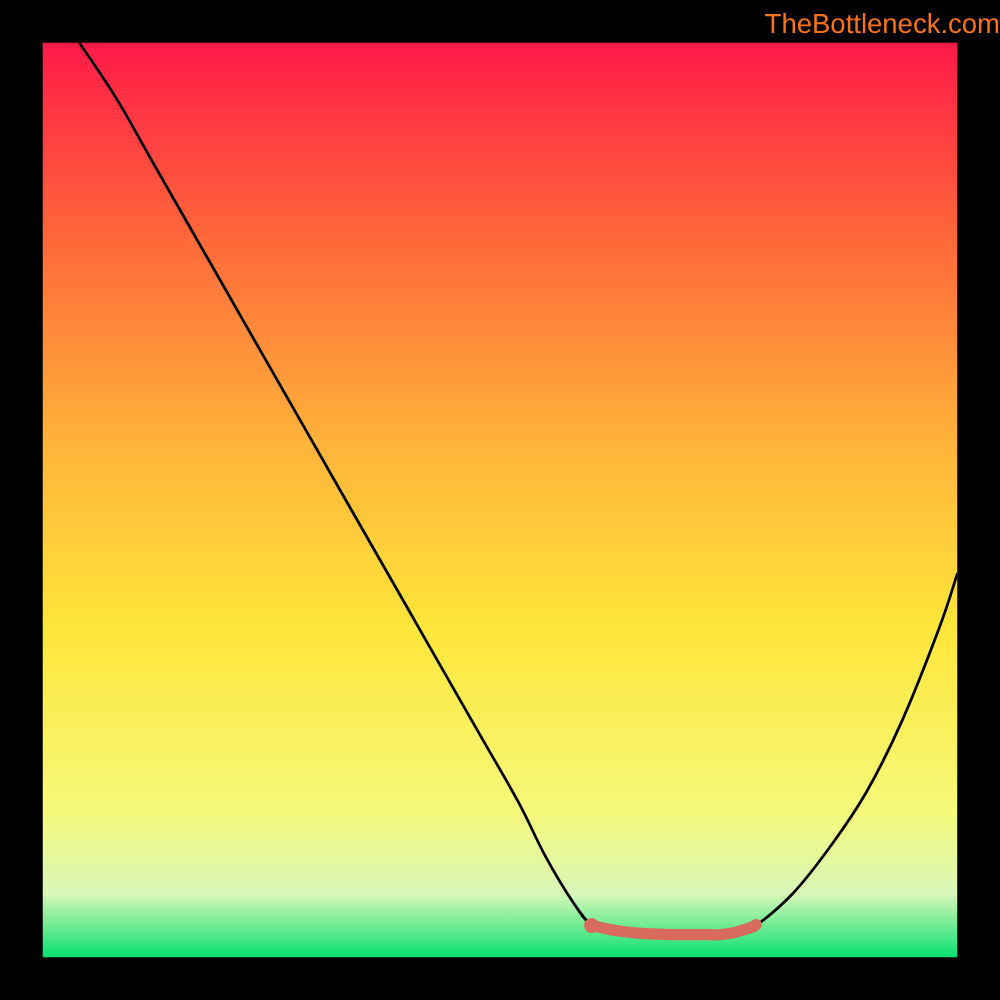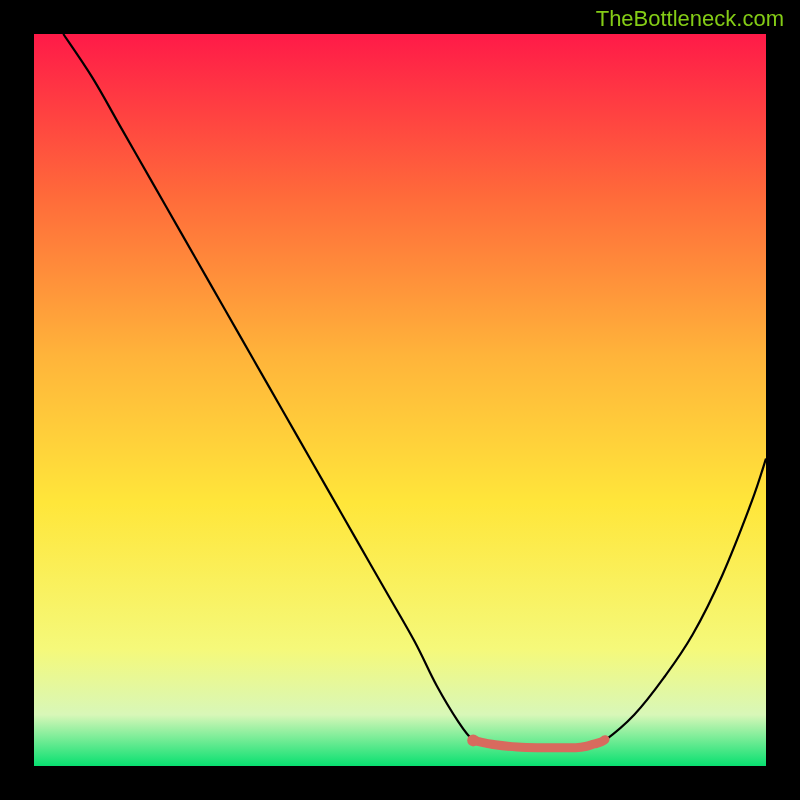--- a/index.html
+++ b/index.html
@@ -1,17 +1,17 @@
 <!DOCTYPE html>
 <html><head>
 <meta charset="utf-8">
 <style>
   * { margin: 0; padding: 0; box-sizing: border-box; }
   body { width: 800px; height: 800px; background: #000; position: relative; font-family: Arial, sans-serif; }
-  .watermark { position: absolute; top: 6px; right: 16px; color: #84cc16; font-size: 22px; font-weight: 500; z-index: 10; }
+  .watermark { position: absolute; top: 6px; right: 0; color: #f97316; font-size: 22px; font-weight: 500; z-index: 10; }
   .frame { position: absolute; left: 34px; top: 34px; width: 732px; height: 732px; }
   svg { display: block; }
 </style>
 </head>
 <body>
 
 <div class="watermark">TheBottleneck.com</div>
 
 <div class="frame">
   <svg id="chart-svg" width="732" height="732" viewBox="0 0 732 732">

